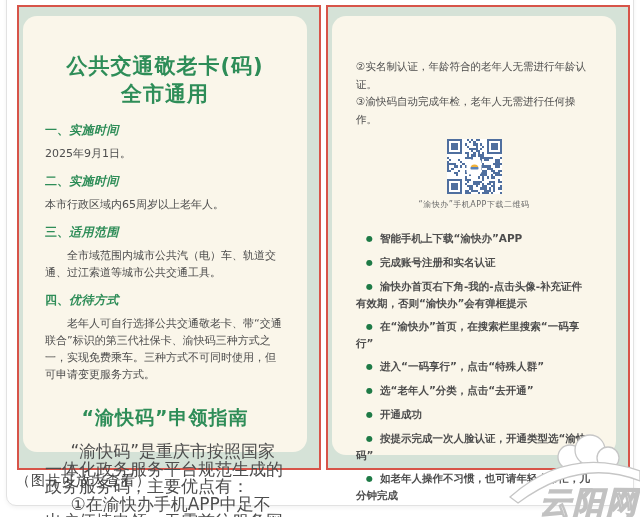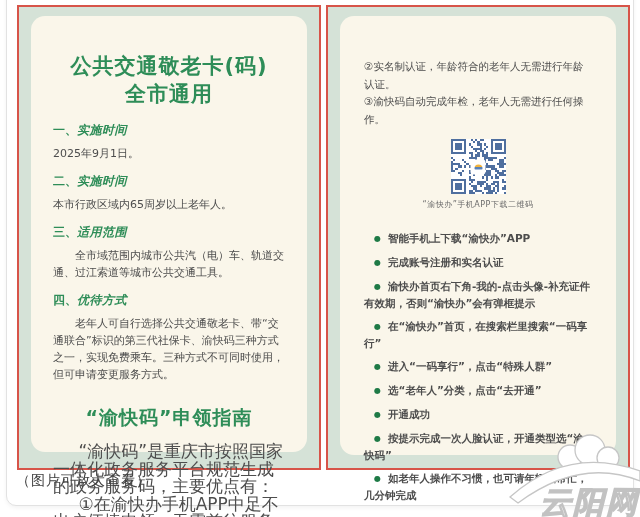--- a/index.html
+++ b/index.html
@@ -11,21 +11,21 @@
     font-family:"DejaVu Sans","Liberation Sans",sans-serif;}
   .page{position:relative;width:640px;height:517px;background:#fff;}
 
   .content-card{position:absolute;left:6px;top:-26px;width:628px;height:532px;
     background:#fff;border:1px solid #e2e2e2;border-radius:10px;
     box-shadow:0 2px 4px rgba(0,0,0,.05);}
 
   .poster{position:absolute;left:17px;top:5px;width:613px;height:465px;
     display:flex;gap:5px;}
   .panel{flex:1;border:2px solid var(--red);background:var(--sage);position:relative;}
-  .card{position:absolute;left:12px;right:12px;top:9px;background:var(--cream);
+  .card{position:absolute;left:4px;right:12px;top:9px;background:var(--cream);
     border-radius:14px;}
   .card.left-card{bottom:16px;padding:0 22px;}
   .card.right-card{bottom:13px;padding:0 24px;}
 
   .poster-title{margin-top:36px;text-align:center;color:var(--green);
     font-size:21px;line-height:28px;font-weight:800;letter-spacing:1px;}
 
   .sections{margin-top:14px;}
   .sec-heading{color:var(--green);font-size:12px;font-weight:bold;
     margin:11px 0 6px;}

